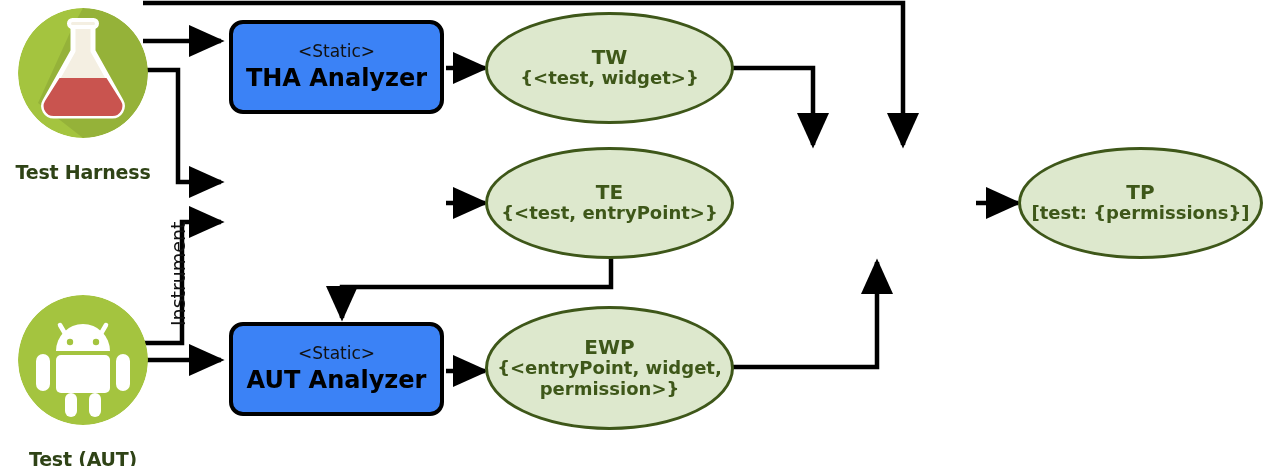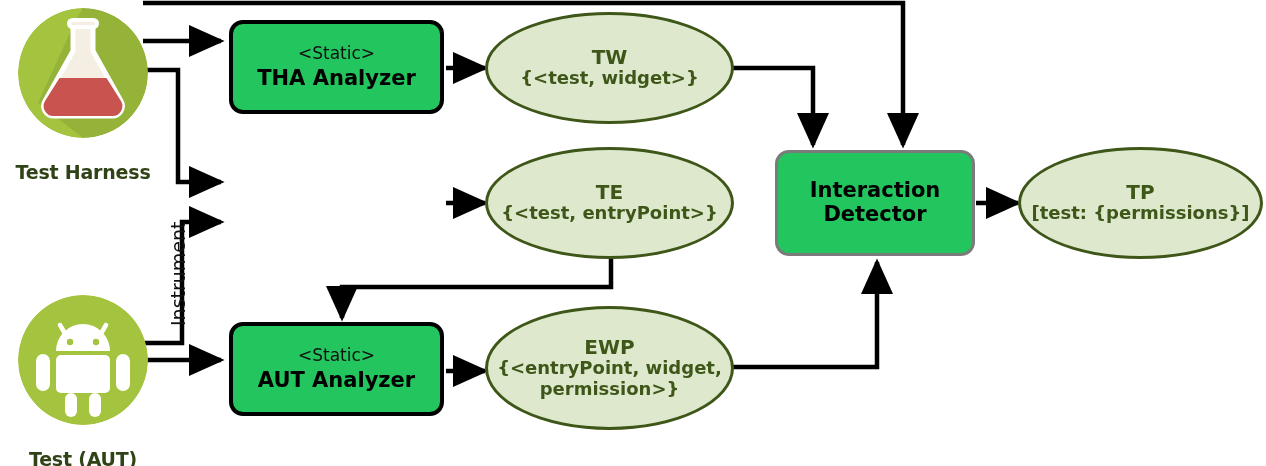--- a/index.html
+++ b/index.html
@@ -44,41 +44,41 @@
     color: #2f4316;
     font-weight: bold;
     font-size: 19px;
     line-height: 1.12;
     letter-spacing: -0.2px;
   }
 
   
   .proc-box {
     position: absolute;
-    background: #22c55e;
+    background: #3b82f6;
     border: 4px solid #000000;
     border-radius: 14px;
     box-sizing: border-box;
     display: flex;
     flex-direction: column;
     align-items: center;
     justify-content: center;
   }
   .proc-box.gray-border {
     border-color: #7b7b7b;
     border-width: 3px;
   }
   .proc-stereo {
     font-size: 17px;
     color: #111;
     line-height: 1.1;
     margin-bottom: 4px;
   }
   .proc-title {
-    font-size: 21px;
+    font-size: 24px;
     font-weight: bold;
     color: #000;
     line-height: 1.12;
     text-align: center;
   }
 
   
   .ellipse {
     position: absolute;
     background: #dde8cd;
@@ -199,24 +199,20 @@
     <div class="proc-stereo">&lt;Static&gt;</div>
     <div class="proc-title">THA Analyzer</div>
   </div>
 
 
   <div class="proc-box" style="left:229px; top:322px; width:215px; height:94px;">
     <div class="proc-stereo">&lt;Static&gt;</div>
     <div class="proc-title">AUT Analyzer</div>
   </div>
 
-  <div class="proc-box gray-border" style="left:775px; top:150px; width:200px; height:106px;">
-    <div class="proc-title">Interaction</div>
-    <div class="proc-title">Detector</div>
-  </div>
 
   <div class="ellipse" style="left:485px; top:12px; width:249px; height:112px;">
     <div class="ell-title">TW</div>
     <div class="ell-sub">{&lt;test, widget&gt;}</div>
   </div>
 
   <div class="ellipse" style="left:485px; top:147px; width:249px; height:112px;">
     <div class="ell-title">TE</div>
     <div class="ell-sub">{&lt;test, entryPoint&gt;}</div>
   </div>

